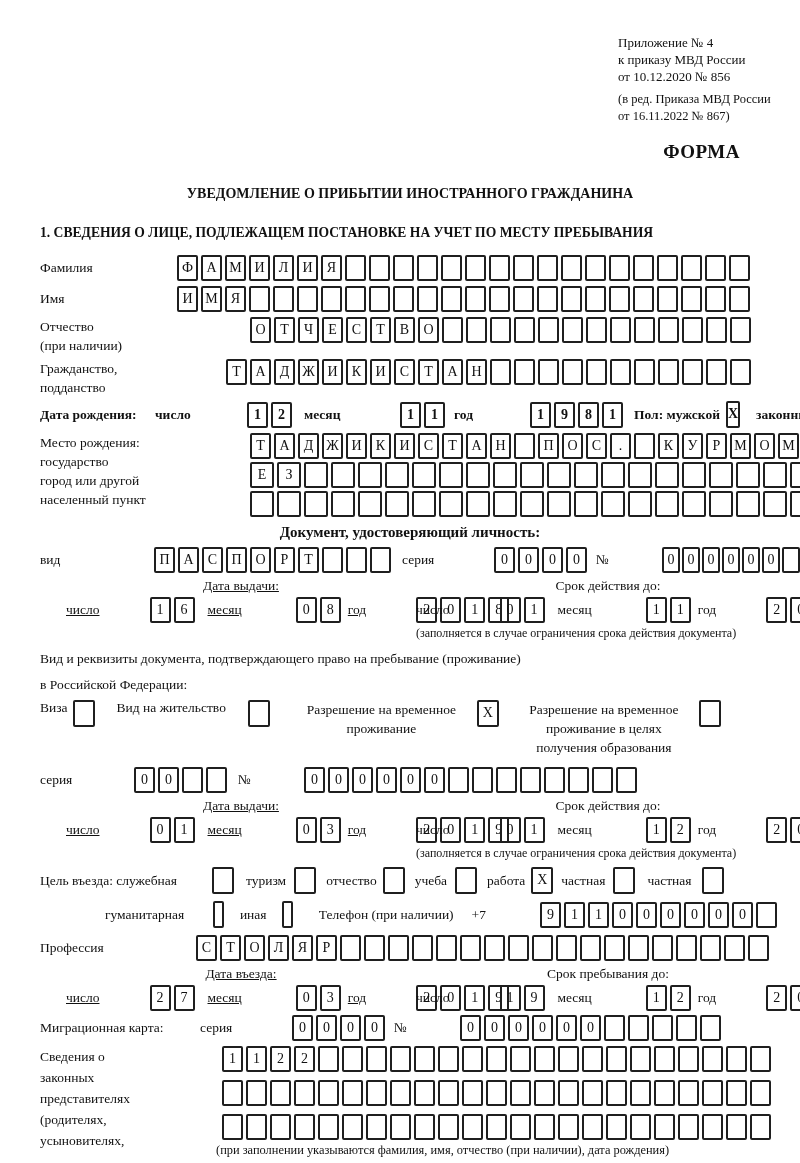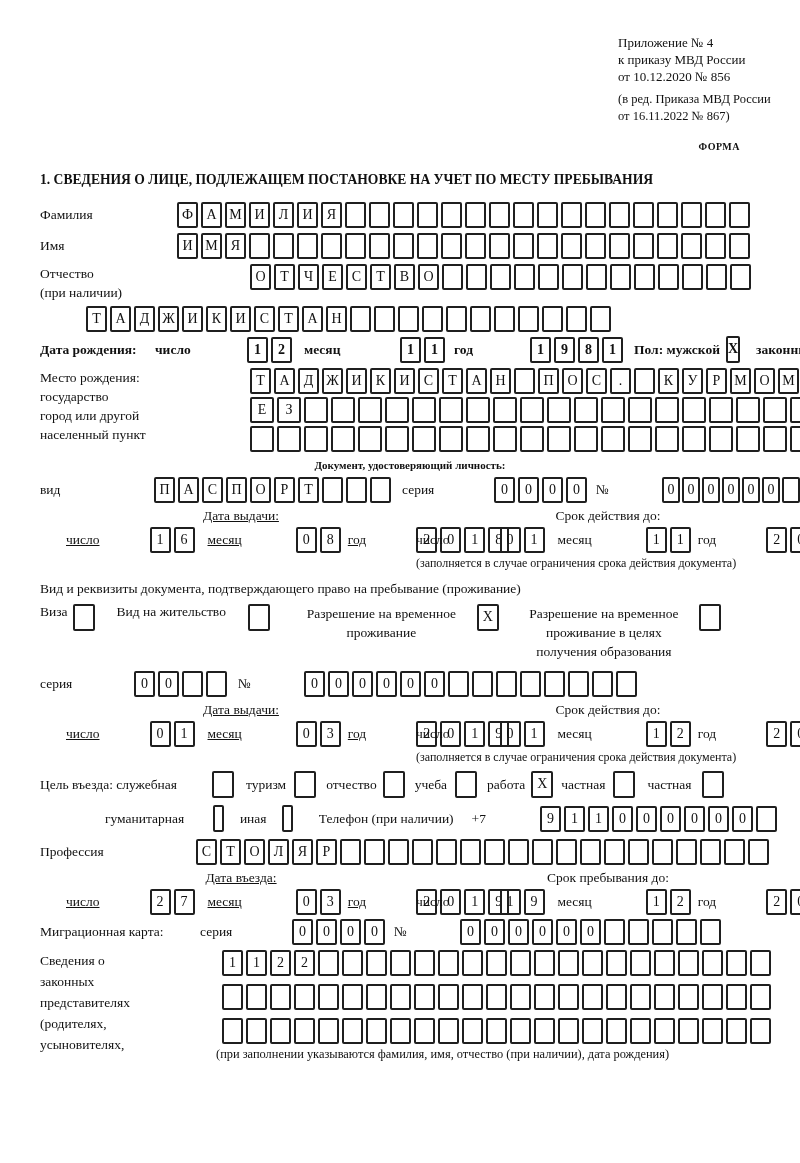--- a/index.html
+++ b/index.html
@@ -3,21 +3,21 @@
 <meta charset="utf-8">
 <style>
   html,body{margin:0;padding:0;background:#ffffff;}
   body{width:800px;height:1163px;overflow:hidden;color:#111;
        font-family:"Liberation Serif", serif;font-size:13.5px;}
   .page{padding:34px 20px 0 40px;position:relative;}
 
   
   .appendix{margin-left:578px;width:200px;line-height:17px;font-size:13px;}
   .edition{margin-left:578px;width:200px;line-height:17px;font-size:12.5px;margin-top:6px;}
-  .forma{ text-align:right;padding-right:40px;font-weight:bold;font-size:10px;margin-top:16px;letter-spacing:.5px;}
+  .forma{ text-align:right;padding-right:40px;font-weight:bold;font-size:19px;margin-top:16px;letter-spacing:.5px;}
 
   .title{margin-top:20px;text-align:center;font-weight:bold;font-size:14px;line-height:22px;}
   .blank-line{display:inline-block;width:64px;border-bottom:2px solid #333;margin-left:12px;}
   .section-heading{margin-top:20px;margin-bottom:14px;font-weight:bold;font-size:13.6px;}
 
   
   .cell{display:inline-block;box-sizing:border-box;width:21px;height:26px;margin-right:3px;
         border:2px solid #1f1f1f;border-radius:2px;text-align:center;line-height:21px;
         font-size:14px;vertical-align:middle;}
   .cell.sm{width:18px;margin-right:2px;}
@@ -26,21 +26,21 @@
         border:2px solid #1f1f1f;border-radius:2px;text-align:center;line-height:22px;
         font-size:14px;vertical-align:middle;}
 
   .row{display:flex;align-items:center;margin-bottom:5px;}
   .row-top{display:flex;align-items:flex-start;margin-bottom:4px;}
   .lbl{flex:none;}
   .lblcol{flex:none;line-height:19px;}
   .cells{flex:none;white-space:nowrap;padding-left:46px;}
   .stack .cells{display:block;margin-bottom:3px;}
 
-  .doc-heading{text-align:center;font-weight:bold;font-size:11px;margin:4px 0 6px 0;}
+  .doc-heading{text-align:center;font-weight:bold;font-size:15px;margin:4px 0 6px 0;}
 
   .dates{display:flex;margin-bottom:6px;}
   .dcol1{width:350px;margin-left:26px;text-decoration:underline;}
   .dcol2{width:384px;}
   .dhead{text-align:center;margin-bottom:3px;}
   .dline{white-space:nowrap;display:flex;align-items:center;}
   .dnote{font-size:12px;margin-top:3px;white-space:nowrap;}
 
   .plain{line-height:23px;margin-bottom:3px;}
   .optwrap{display:flex;align-items:flex-start;margin:4px 0 10px 0;}
@@ -57,20 +57,21 @@
     <div>к приказу МВД России</div>
     <div>от 10.12.2020 № 856</div>
   </div>
   <div class="edition">
     <div>(в ред. Приказа МВД России</div>
     <div>от 16.11.2022 № 867)</div>
   </div>
   <div class="forma">ФОРМА</div>
 
   <div class="title">
+    <div>УВЕДОМЛЕНИЕ О ПРИБЫТИИ ИНОСТРАННОГО ГРАЖДАНИНА</div>
   </div>
 
   <div class="section-heading">1. СВЕДЕНИЯ О ЛИЦЕ, ПОДЛЕЖАЩЕМ ПОСТАНОВКЕ НА УЧЕТ ПО МЕСТУ ПРЕБЫВАНИЯ</div>
 
   <div class="row">
     <span class="lbl" style="width:91px">Фамилия</span>
     <span class="cells"><span class="cell">Ф</span><span class="cell">А</span><span class="cell">М</span><span class="cell">И</span><span class="cell">Л</span><span class="cell">И</span><span class="cell">Я</span><span class="cell"></span><span class="cell"></span><span class="cell"></span><span class="cell"></span><span class="cell"></span><span class="cell"></span><span class="cell"></span><span class="cell"></span><span class="cell"></span><span class="cell"></span><span class="cell"></span><span class="cell"></span><span class="cell"></span><span class="cell"></span><span class="cell"></span><span class="cell"></span><span class="cell"></span></span>
   </div>
 
   <div class="row">
@@ -80,20 +81,24 @@
 
   <div class="row-top">
     <span class="lblcol" style="width:164px">
       <div>Отчество</div>
       <div>(при наличии)</div>
     </span>
     <span class="cells"><span class="cell">О</span><span class="cell">Т</span><span class="cell">Ч</span><span class="cell">Е</span><span class="cell">С</span><span class="cell">Т</span><span class="cell">В</span><span class="cell">О</span><span class="cell"></span><span class="cell"></span><span class="cell"></span><span class="cell"></span><span class="cell"></span><span class="cell"></span><span class="cell"></span><span class="cell"></span><span class="cell"></span><span class="cell"></span><span class="cell"></span><span class="cell"></span><span class="cell"></span></span>
   </div>
 
   <div class="row-top">
+    <span class="lblcol" style="width:140px">
+      <div>Гражданство,</div>
+      <div>подданство</div>
+    </span>
     <span class="cells"><span class="cell">Т</span><span class="cell">А</span><span class="cell">Д</span><span class="cell">Ж</span><span class="cell">И</span><span class="cell">К</span><span class="cell">И</span><span class="cell">С</span><span class="cell">Т</span><span class="cell">А</span><span class="cell">Н</span><span class="cell"></span><span class="cell"></span><span class="cell"></span><span class="cell"></span><span class="cell"></span><span class="cell"></span><span class="cell"></span><span class="cell"></span><span class="cell"></span><span class="cell"></span><span class="cell"></span></span>
   </div>
 
   <div class="row" style="margin-top:3px;font-weight:bold;">
     <span class="lbl" style="width:115px">Дата рождения:</span>
     <span class="lbl" style="width:46px">число</span>
     <span class="cells"><span class="cell">1</span><span class="cell">2</span></span>
     <span class="lbl" style="margin-left:9px;width:50px">месяц</span>
     <span class="cells"><span class="cell">1</span><span class="cell">1</span></span>
     <span class="lbl" style="margin-left:6px;width:30px">год</span>
@@ -149,20 +154,21 @@
         <span class="lbl" style="margin-left:10px">месяц</span>
         <span class="cells" style="margin-left:8px"><span class="cell">1</span><span class="cell">1</span></span>
         <span class="lbl" style="margin-left:4px">год</span>
         <span class="cells" style="margin-left:4px"><span class="cell">2</span><span class="cell">0</span><span class="cell">2</span><span class="cell">5</span></span>
       </div>
       <div class="dnote">(заполняется в случае ограничения срока действия документа)</div>
     </div>
   </div>
 
   <div class="plain">Вид и реквизиты документа, подтверждающего право на пребывание (проживание)</div>
+  <div class="plain">в Российской Федерации:</div>
 
   <div class="optwrap">
     <span class="lbl">Виза</span>
     <span class="checkbox" style="margin-left:5px"></span>
     <span class="lbl" style="margin-left:22px">Вид на жительство</span>
     <span class="checkbox" style="margin-left:22px"></span>
     <span class="optlabel" style="margin-left:24px;width:175px">
       <div>Разрешение на временное</div>
       <div>проживание</div>
     </span>

